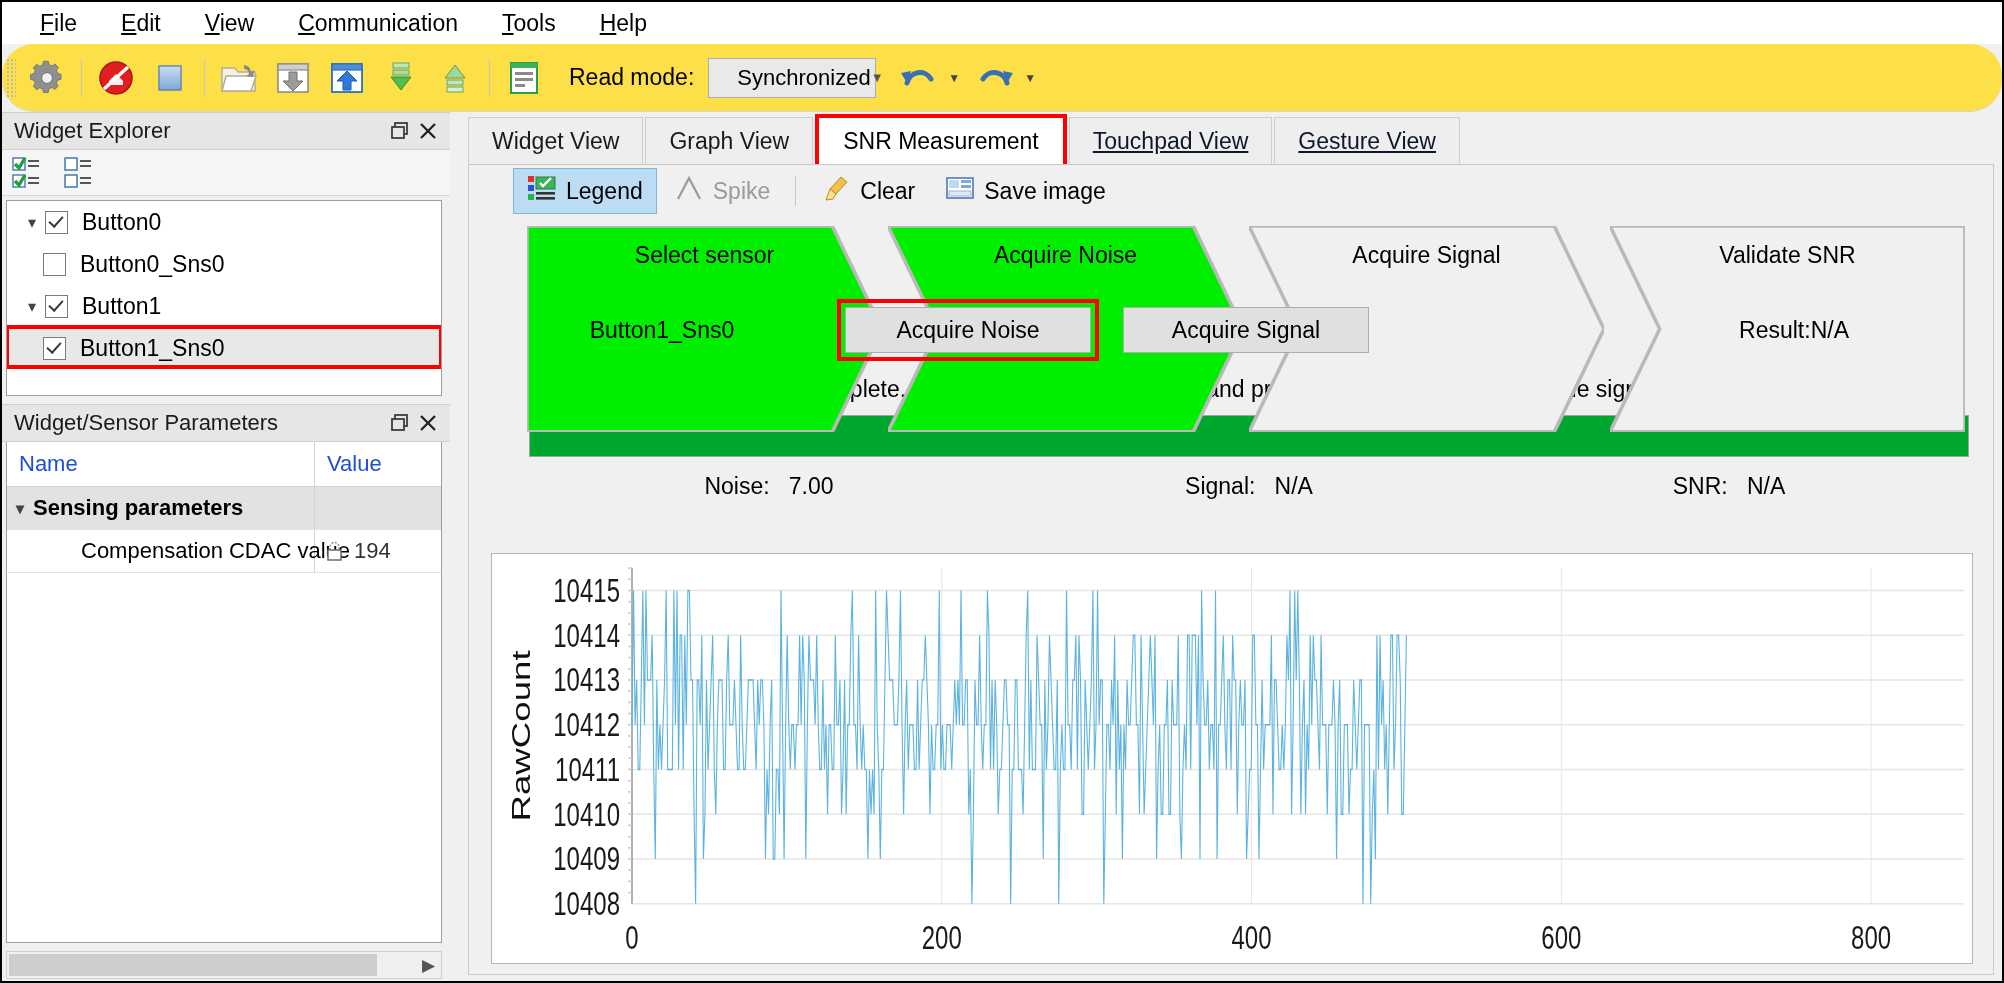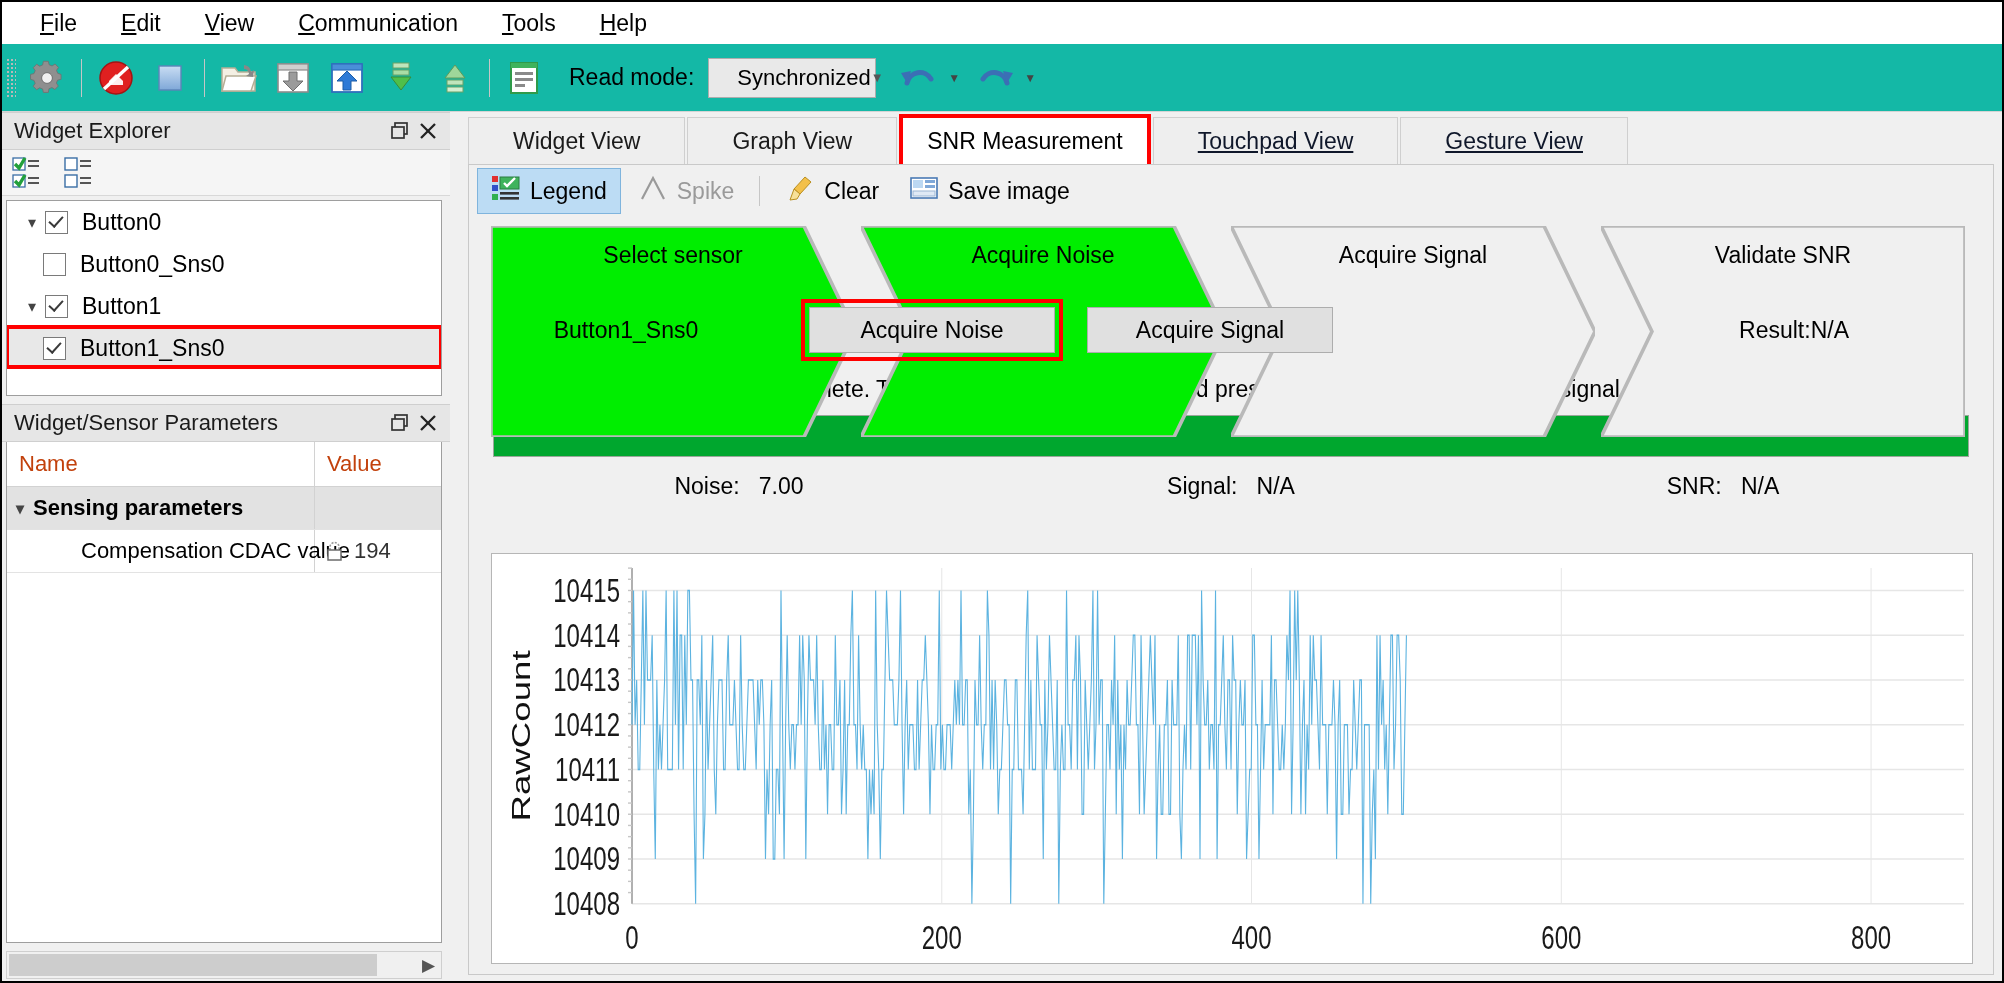--- a/index.html
+++ b/index.html
@@ -38,25 +38,26 @@
     white-space: nowrap;
   }
   .menu-item .mn { text-decoration: underline; }
 
   
   .toolbar {
     position: absolute;
     left: 0; top: 42px;
     width: 100%;
     height: 68px;
-    background: #14b8a6;
+    background: #fde047;
     border-bottom: 1px solid #d4d4d4;
     display: flex;
     align-items: center;
     box-sizing: border-box;
+    border-radius: 32px;
   }
   .grip {
     width: 10px; height: 40px;
     margin-left: 4px; margin-right: 4px;
     background-image: radial-gradient(#b8b8b8 1px, transparent 1px);
     background-size: 4px 4px;
   }
   .tb-btn {
     width: 54px; height: 54px;
     display: flex; align-items: center; justify-content: center;
@@ -206,21 +207,21 @@
     position: relative;
   }
   .pt-head {
     display: flex;
     height: 44px;
     border-bottom: 1px solid #d2d2d2;
     background: #fff;
   }
   .pt-head div {
     font-size: 22px;
-    color: #c2410c;
+    color: #1d4ed8;
     display: flex; align-items: center;
     padding-left: 12px;
     box-sizing: border-box;
   }
   .col-name { width: 308px; border-right: 1px solid #d2d2d2; }
   .col-value { flex: 1; }
   .pt-row {
     display: flex;
     height: 42px;
     border-bottom: 1px solid #e3e3e3;
@@ -280,21 +281,21 @@
   .tabbar {
     display: flex;
     align-items: flex-end;
     height: 52px;
     padding-left: 14px;
     box-sizing: border-box;
     background: #f0f0f0;
   }
   .tab {
     height: 46px;
-    padding: 0 44px;
+    padding: 0 23px;
     display: flex; align-items: center;
     font-size: 23px;
     color: #1a1a1a;
     background: #eeeeee;
     border: 1px solid #cfcfcf;
     border-bottom: none;
     margin-right: 2px;
     cursor: default;
     white-space: nowrap;
     position: relative;
@@ -305,20 +306,21 @@
   }
   .tab.disabled { color: #0f172a; text-decoration: underline; }
 
   .tab-content {
     position: absolute;
     left: 14px; right: 8px;
     top: 52px; bottom: 6px;
     background: #f0f0f0;
     border: 1px solid #c9c9c9;
     box-sizing: border-box;
+    padding-left: 36px;
   }
 
   .chart-toolbar {
     display: flex;
     align-items: center;
     height: 52px;
     padding-left: 8px;
     gap: 4px;
     box-sizing: border-box;
   }

